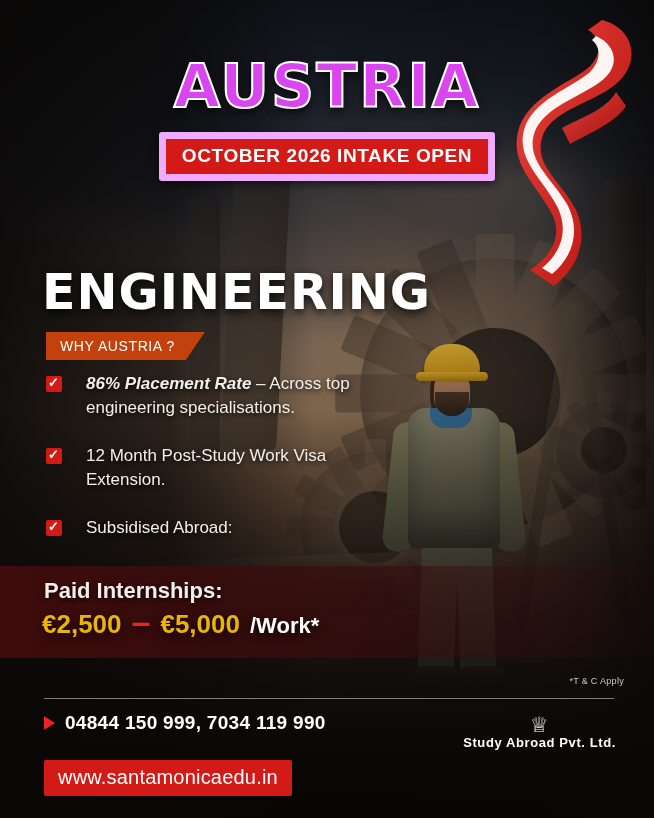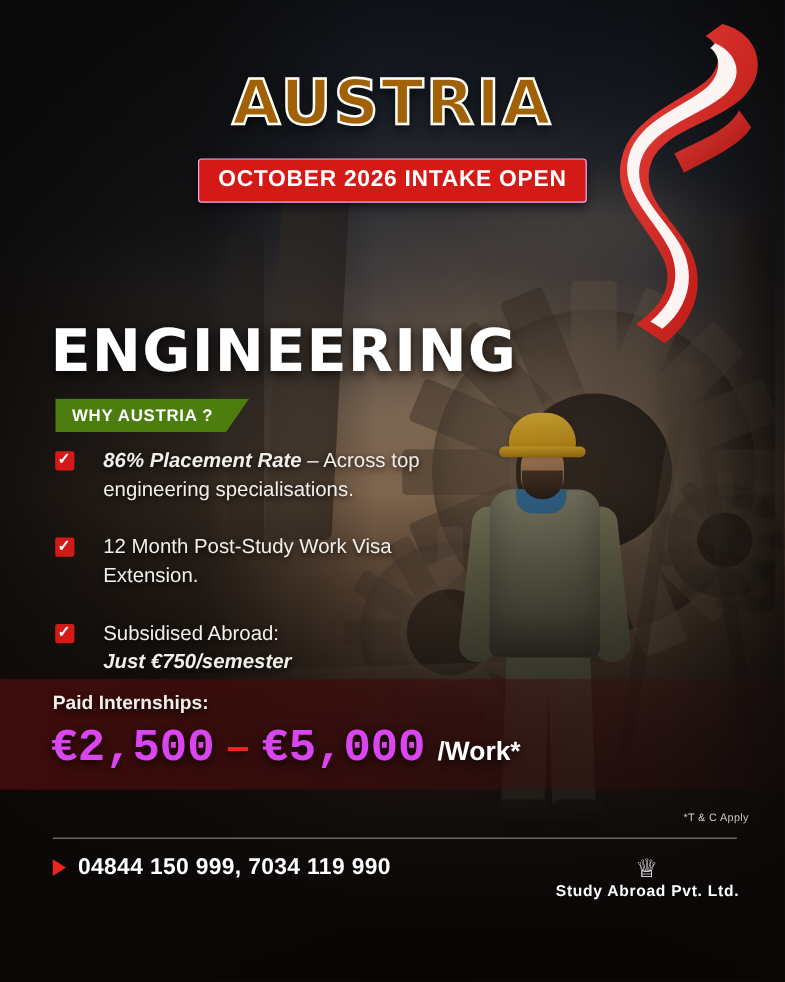--- a/index.html
+++ b/index.html
@@ -168,54 +168,54 @@
 
   
   .ribbon { position:absolute; right:10px; top:14px; width:160px; height:300px; }
 
   
   .headline {
     position:absolute; left:0; right:0; top:52px; text-align:center;
     z-index:6;
   }
   .headline .title {
-    font-size:52px; line-height:68px; font-weight:bold; letter-spacing:2px;
-    color:#a16207;
+    font-size:60px; line-height:68px; font-weight:bold; letter-spacing:2px;
+    color:#d946ef;
     -webkit-text-stroke:2px #ffffff;
     text-shadow:0 4px 10px rgba(0,0,0,0.7);
     font-family:"DejaVu Sans", sans-serif;
   }
   .intake {
     display:inline-block; margin-top:12px;
     background:#d41a16; color:#fff;
     font-size:19px; font-weight:bold; letter-spacing:0.6px;
     padding:6px 16px 7px;
-    border:1px solid #f0abfc; border-radius:3px;
+    border:7px solid #f0abfc; border-radius:3px;
     box-shadow:0 3px 8px rgba(0,0,0,0.55);
   }
 
   
   .study-word {
     position:absolute; left:46px; top:228px; z-index:6;
     font-family:"DejaVu Serif", serif; font-style:italic;
     color:#ffffff; font-size:27px; letter-spacing:0.5px;
     text-shadow:0 2px 6px rgba(0,0,0,0.8);
   }
   .engineering {
     position:absolute; left:42px; top:264px; z-index:6;
     color:#ffffff; font-size:49px; font-weight:bold; letter-spacing:1px;
     font-family:"DejaVu Sans", sans-serif;
     text-shadow:0 3px 10px rgba(0,0,0,0.85);
   }
 
   
   .why-badge {
     position:absolute; left:46px; top:332px; z-index:6;
-    background:#4d7c0f; color:#fff;
-    font-size:14px; font-weight:bold; letter-spacing:0.6px;
+    background:#c2410c; color:#fff;
+    font-size:14px; font-weight:normal; letter-spacing:0.6px;
     padding:6px 30px 6px 14px;
     clip-path:polygon(0 0, 100% 0, 88% 100%, 0 100%);
     box-shadow:0 2px 6px rgba(0,0,0,0.5);
     text-align:right;
   }
 
   
   .bullets { position:absolute; left:46px; top:372px; width:346px; z-index:6; }
   .bullet { display:flex; gap:24px; margin-bottom:24px; }
   .tick {
@@ -234,32 +234,32 @@
   .btext .em { font-weight:bold; font-style:italic; }
   .btext .em2 { font-style:italic; font-weight:bold; }
 
   
   .band {
     position:absolute; left:0; right:0; top:566px; height:92px; z-index:6;
     background:linear-gradient(90deg, rgba(66,12,12,0.92) 0%, rgba(58,12,12,0.78) 45%, rgba(40,10,10,0.12) 100%);
   }
   .band-label {
     position:absolute; left:44px; top:578px; z-index:7;
-    color:#f3eeea; font-size:16px; font-weight:bold;
+    color:#f3eeea; font-size:22px; font-weight:bold;
     text-shadow:0 2px 5px rgba(0,0,0,0.8);
     text-align:right;
   }
   .band-amount {
     position:absolute; left:42px; top:602px; z-index:7;
     display:flex; align-items:baseline; gap:10px;
     text-shadow:0 3px 8px rgba(0,0,0,0.8);
   }
   .band-amount .amt {
-    color:#d946ef; font-size:38px; font-weight:bold;
-    font-family:Liberation Mono, monospace;
+    color:#eab308; font-size:26px; font-weight:bold;
+    font-family:Liberation Sans, sans-serif;
   }
   .band-amount .dash { color:#e8251f; font-size:34px; font-weight:bold; }
   .band-amount .per { color:#ffffff; font-size:22px; font-weight:bold; }
 
   .tc {
     position:absolute; right:30px; top:676px; z-index:7;
     color:#cfc8c2; font-size:9px; letter-spacing:0.3px;
   }
 
   
@@ -396,21 +396,20 @@
       <span class="tick"></span>
       <span class="btext">
         <span>12 Month Post-Study Work Visa Extension.</span>
       </span>
     </div>
 
     <div class="bullet">
       <span class="tick"></span>
       <span class="btext">
         <span>Subsidised Abroad:</span><br>
-        <span class="em2">Just €750/semester</span>
       </span>
     </div>
 
   </div>
 
   <div class="band"></div>
   <div class="band-label">Paid Internships:</div>
   <div class="band-amount">
     <span class="amt">€2,500</span>
     <span class="dash">–</span>
@@ -420,19 +419,20 @@
 
   <div class="tc">*T &amp; C Apply</div>
 
   <div class="divider"></div>
 
   <div class="phone-row">
     <span class="phone-tri"></span>
     <span class="phone-text">04844 150 999, 7034 119 990</span>
   </div>
 
+  <div class="website">www.santamonicaedu.in</div>
 
   <div class="logo">
     <div class="crown">♕</div>
     <div class="sub">Study Abroad Pvt. Ltd.</div>
   </div>
 
 </div>
 
 </body></html>

